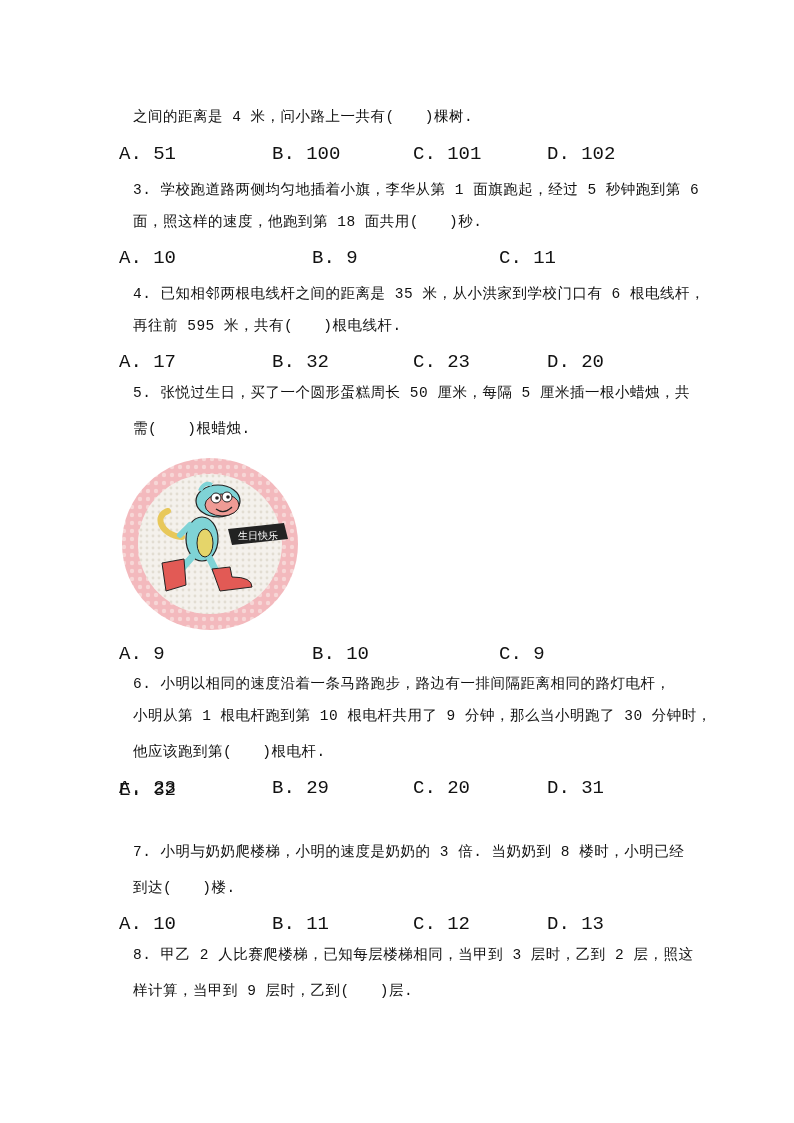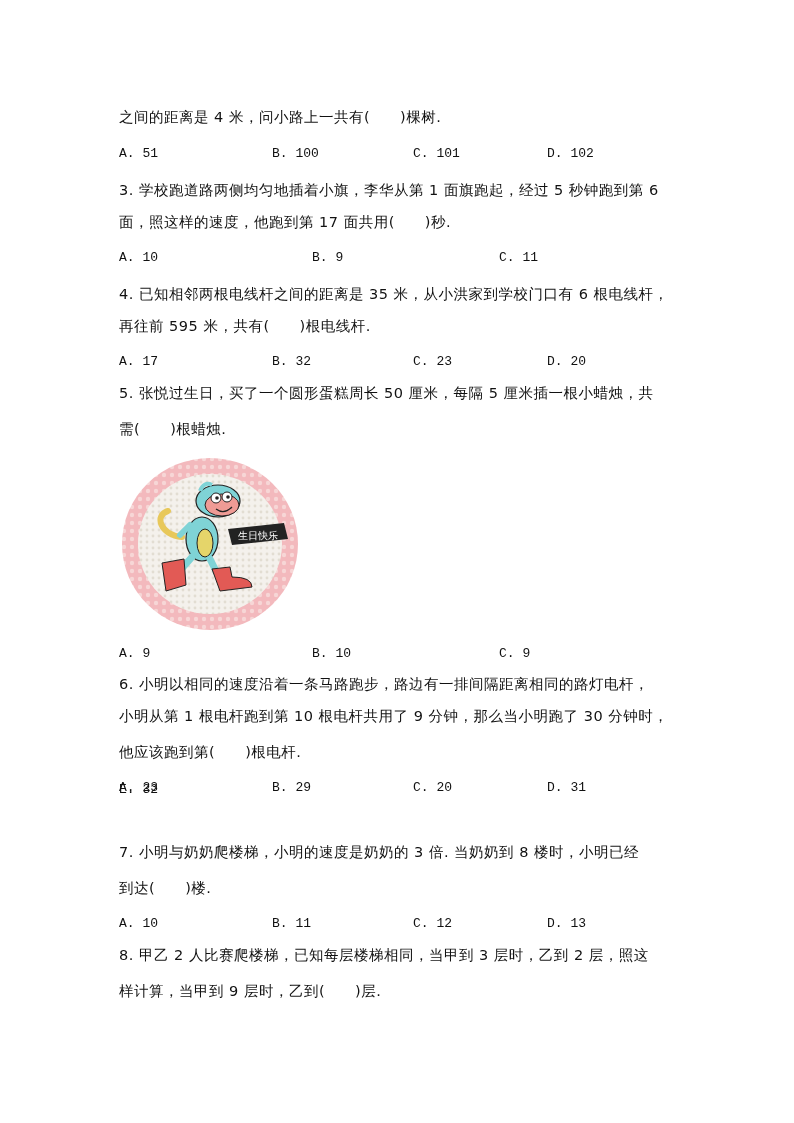--- a/index.html
+++ b/index.html
@@ -1,32 +1,32 @@
 <!DOCTYPE html>
 <html><head>
 <meta charset="utf-8">
 <style>
   html, body { margin: 0; padding: 0; background: #ffffff; }
   body { width: 794px; height: 1123px; position: relative; overflow: hidden;
          font-family: "DejaVu Sans", "Liberation Sans", sans-serif; color: #111; }
-  .line { position: absolute; left: 119px; font-size: 14.5px; line-height: 20px; white-space: nowrap; letter-spacing: 0.5px; }
-  .opt { position: absolute; font-size: 13px; line-height: 20px; white-space: nowrap; font-family: "Liberation Mono", "DejaVu Sans Mono", monospace; }
+  .line { position: absolute; left: 133px; font-size: 14.5px; line-height: 20px; white-space: nowrap; letter-spacing: 0.5px; font-family: Liberation Mono, monospace; }
+  .opt { position: absolute; font-size: 19px; line-height: 20px; white-space: nowrap; font-family: "Liberation Mono", "DejaVu Sans Mono", monospace; }
   .cake { position: absolute; left: 120px; top: 455px; width: 180px; height: 178px; }
 </style>
 </head>
 <body>
 
 <div class="line" style="top:107px">之间的距离是 4 米，问小路上一共有(　　)棵树.</div>
 <div class="opt" style="left:119px;top:144px">A. 51</div>
 <div class="opt" style="left:272px;top:144px">B. 100</div>
 <div class="opt" style="left:413px;top:144px">C. 101</div>
 <div class="opt" style="left:547px;top:144px">D. 102</div>
 
 <div class="line" style="top:180px">3. 学校跑道路两侧均匀地插着小旗，李华从第 1 面旗跑起，经过 5 秒钟跑到第 6</div>
-<div class="line" style="top:212px">面，照这样的速度，他跑到第 17 面共用(　　)秒.</div>
+<div class="line" style="top:212px">面，照这样的速度，他跑到第 18 面共用(　　)秒.</div>
 <div class="opt" style="left:119px;top:248px">A. 10</div>
 <div class="opt" style="left:312px;top:248px">B. 9</div>
 <div class="opt" style="left:499px;top:248px">C. 11</div>
 
 <div class="line" style="top:284px">4. 已知相邻两根电线杆之间的距离是 35 米，从小洪家到学校门口有 6 根电线杆，</div>
 <div class="line" style="top:316px">再往前 595 米，共有(　　)根电线杆.</div>
 <div class="opt" style="left:119px;top:352px">A. 17</div>
 <div class="opt" style="left:272px;top:352px">B. 32</div>
 <div class="opt" style="left:413px;top:352px">C. 23</div>
 <div class="opt" style="left:547px;top:352px">D. 20</div>

